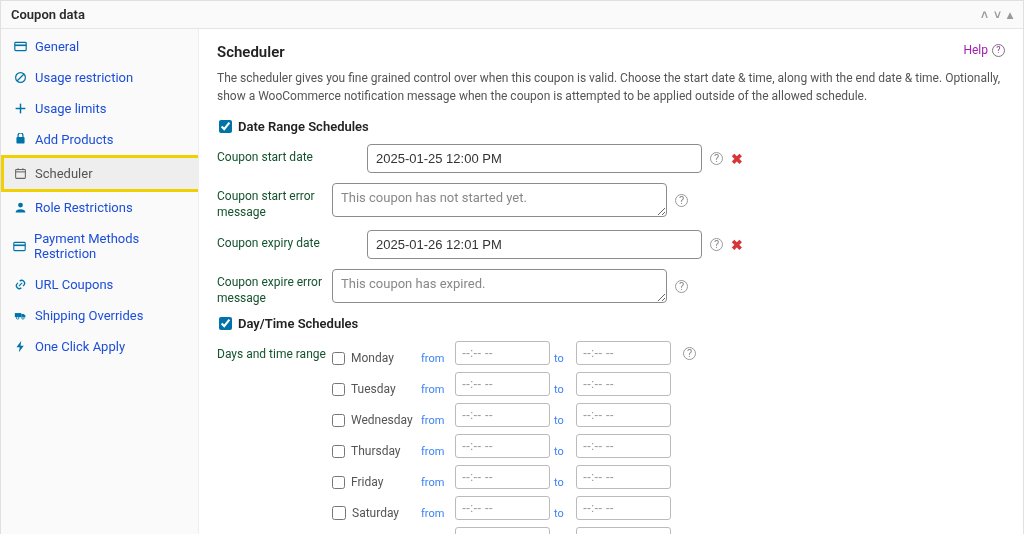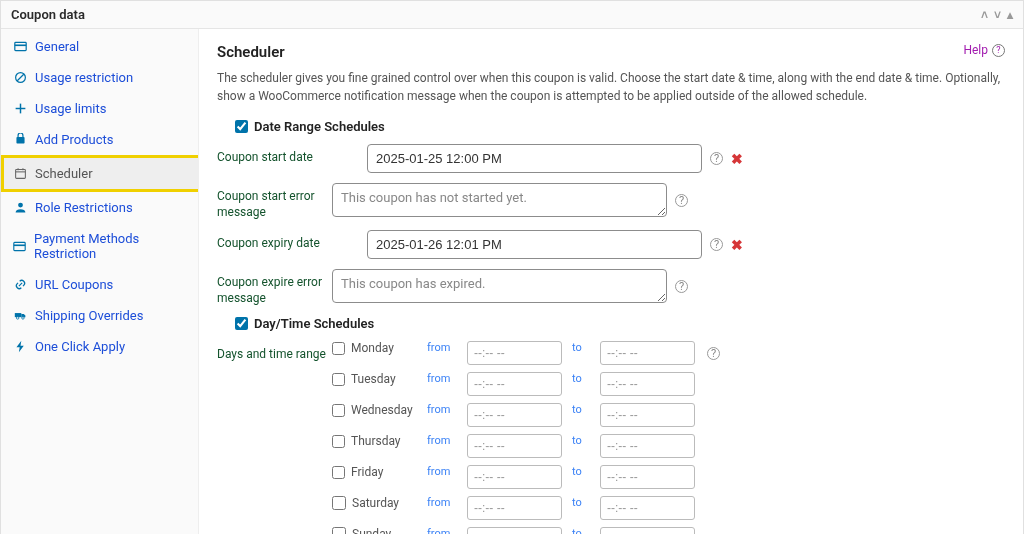--- a/index.html
+++ b/index.html
@@ -12,31 +12,31 @@
   .sidebar { width: 198px; background: #fafafa; border-right: 1px solid #eee; padding-top: 2px; }
   .sidebar-item { display: flex; align-items: center; gap: 8px; padding: 8px 10px 8px 12px; color: #1d4ed8; cursor: pointer; font-size: 13px; }
   .sidebar-item.active { background: #eeeeee; color: #555; border-top: 3px solid #f0d000; border-bottom: 3px solid #f0d000; border-left: 3px solid #f0d000; padding-left: 9px; }
   .sidebar-item .icon { width: 14px; display: inline-flex; justify-content: center; color: inherit; }
   .main { flex: 1; padding: 14px 18px 20px 18px; }
   .main-header { display: flex; justify-content: space-between; align-items: flex-start; }
   .main-title { font-size: 15px; font-weight: 600; color: #222; margin-bottom: 8px; }
   .help-link { font-size: 12px; color: #a21caf; display: inline-flex; align-items: center; gap: 4px; }
   .help-link .qmark { border: 1px solid #777; border-radius: 50%; width: 13px; height: 13px; display: inline-flex; align-items: center; justify-content: center; font-size: 9px; }
   .intro { font-size: 12px; color: #555; line-height: 1.5; margin-bottom: 14px; }
-  .section-heading { display: flex; align-items: center; gap: 6px; font-weight: 600; font-size: 13px; margin: 10px 0 10px 18px; color: #222; }
+  .section-heading { display: flex; align-items: center; gap: 6px; font-weight: 600; font-size: 13px; margin: 10px 0 10px 2px; color: #222; }
   .section-heading input[type=checkbox] { accent-color: #0073aa; }
   .form-row { display: flex; align-items: flex-start; margin-bottom: 10px; }
   .form-label { width: 115px; font-size: 12px; color: #14532d; padding-top: 6px; line-height: 1.3; }
   .field-wrap { display: flex; align-items: center; gap: 8px; }
   .text-input { width: 335px; padding: 6px 8px; border: 1px solid #8c8c8c; border-radius: 4px; font-size: 13px; color: #333; margin-left: 35px; }
   .textarea { width: 335px; height: 34px; padding: 6px 8px; border: 1px solid #8c8c8c; border-radius: 4px; font-size: 13px; color: #888; resize: both; font-family: inherit; }
   .textarea::placeholder { color: #888; }
   .help-icon { color: #888; font-size: 11px; border: 1px solid #999; border-radius: 50%; width: 13px; height: 13px; display: inline-flex; align-items: center; justify-content: center; }
   .remove-x { color: #d63638; font-weight: 700; font-size: 14px; cursor: pointer; }
-  .day-row { display: flex; align-items: flex-start; gap: 10px; margin-bottom: 7px; }
+  .day-row { display: flex; align-items: flex-end; gap: 4px; margin-bottom: 7px; }
   .day-check-wrap { display: flex; align-items: center; gap: 6px; width: 85px; }
   .day-check-wrap input[type=checkbox] { accent-color: #0073aa; }
   .day-check-wrap input.outlined { width:14px; height:14px; border:1px solid #555; border-radius:3px; appearance:auto; }
   .day-label { font-size: 12px; color: #555; }
   .from-to { font-size: 11px; color: #3b82f6; width: 30px; }
   .time-input { width: 95px; padding: 4px 6px; border: 1px solid #bbb; border-radius: 3px; font-size: 12px; color: #888; background: #fff; }
   .time-input::placeholder { color: #999; }
   .day-schedule-block { display: flex; align-items: flex-start; }
   .day-rows { display: flex; flex-direction: column; }
   .day-help { margin-left: 12px; padding-top: 4px; }

